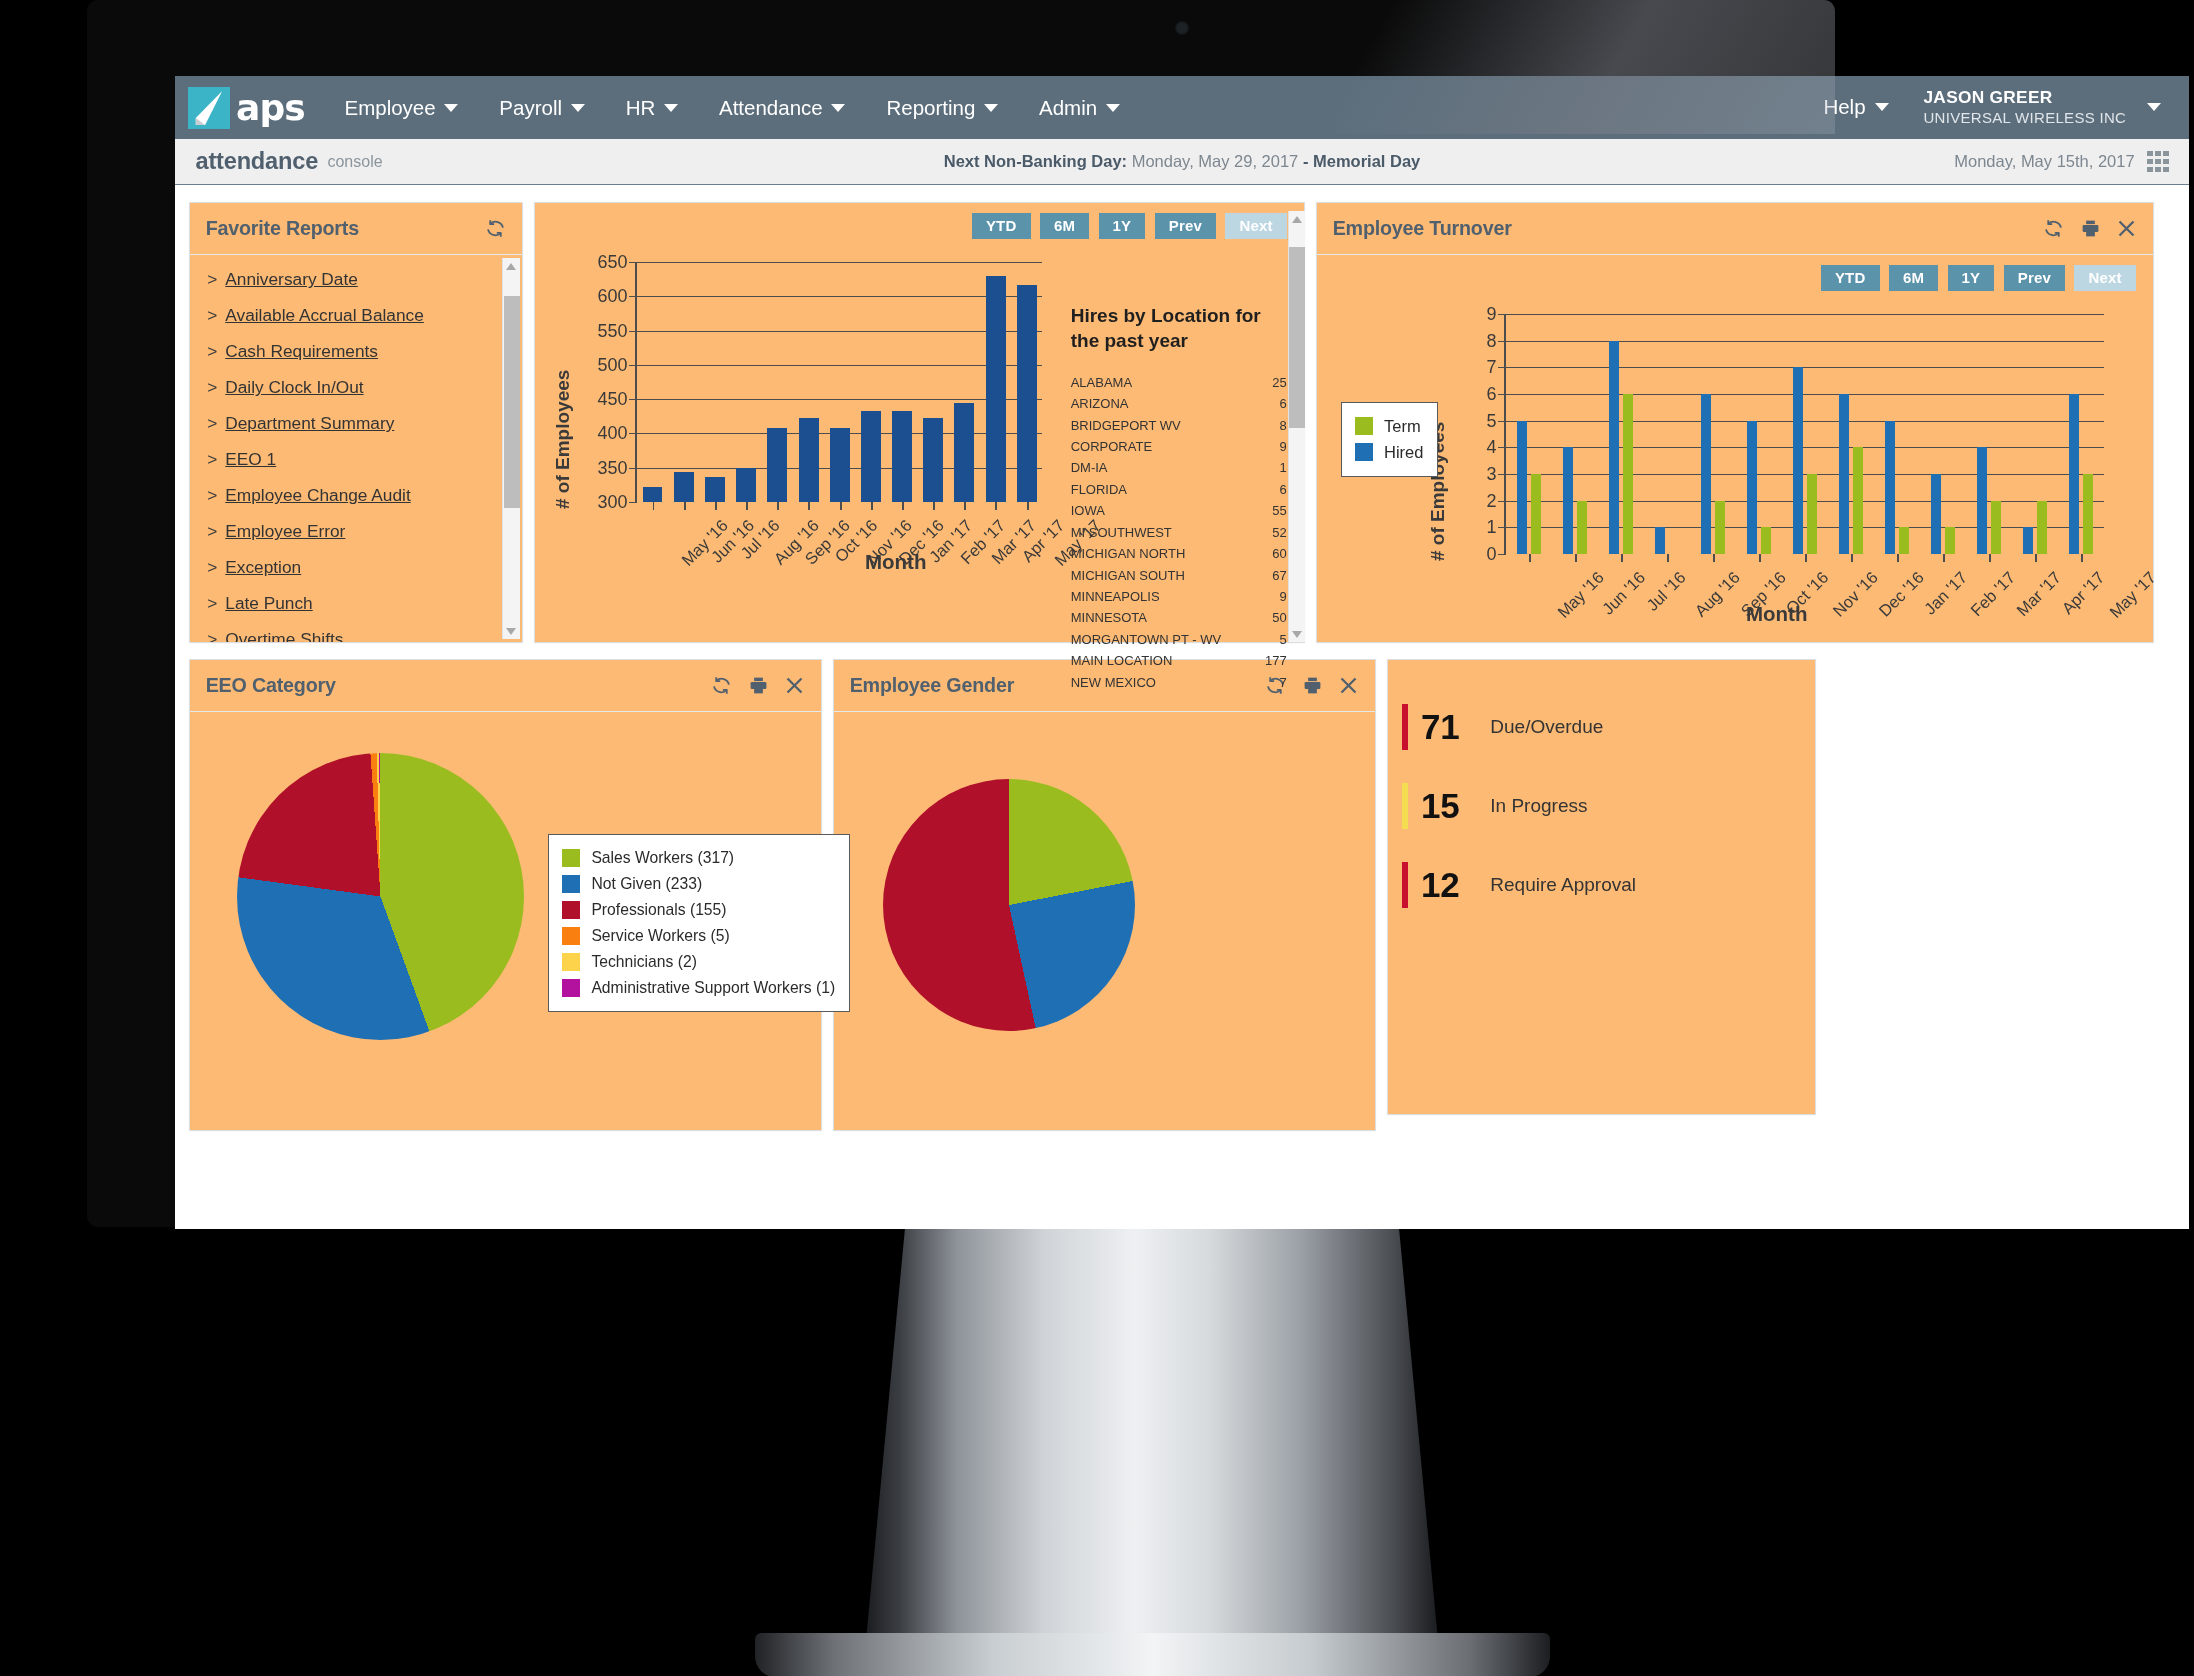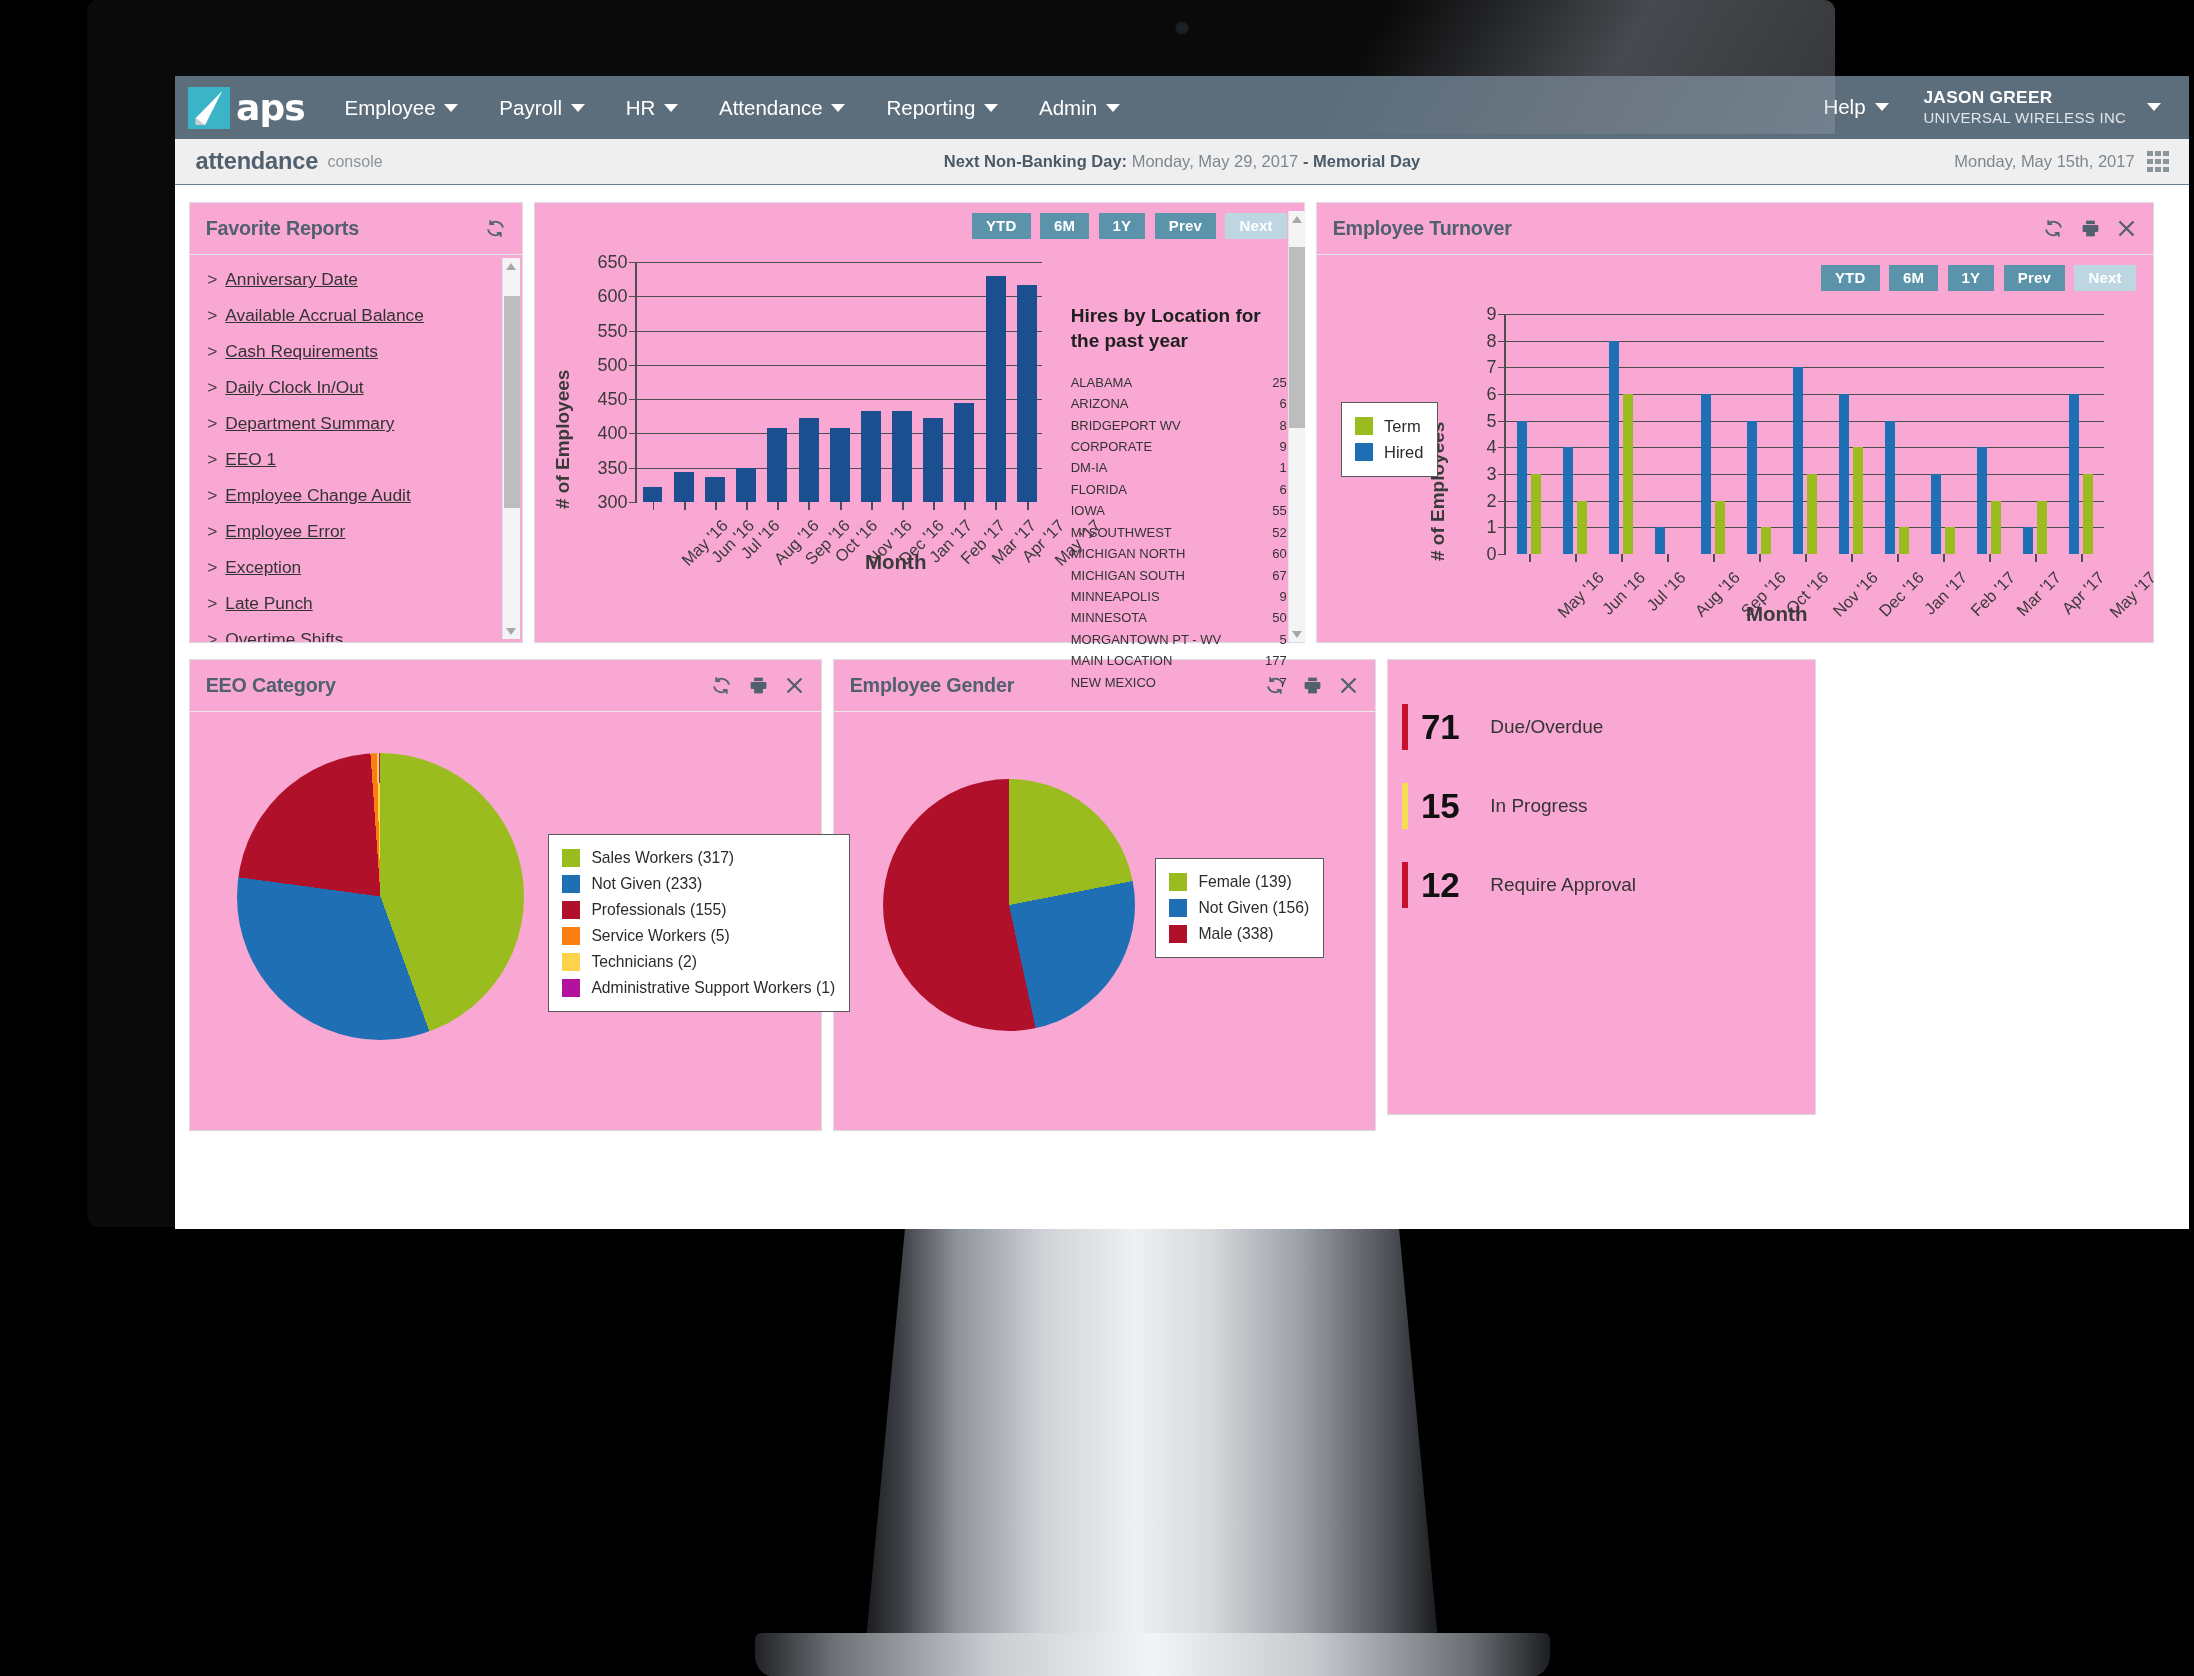--- a/index.html
+++ b/index.html
@@ -79,21 +79,21 @@
   .banking .date { color: #7d878f; }
   .sub-right { margin-left: auto; display: flex; align-items: center; gap: 12.6px; }
   .sub-date { font-size: 16.5px; color: #7d878f; }
   .grid-icon { display: grid; grid-template-columns: repeat(3, 5.5px); grid-gap: 2.4px; }
   .grid-icon i { width: 5.5px; height: 5.5px; background: #8a949b; display: block; }
 
   
   .dash { background: #ffffff; padding: 17.3px 0 0 0; position: relative; height: 1042px; }
   .row { display: flex; gap: 11px; padding: 0 14px; }
   .row2 { margin-top: 15.7px; }
-  .panel { background: #f9a8d4; border: 0.8px solid #dcdfe2; box-shadow: 0 0.8px 1.6px rgba(0,0,0,.06); display: flex; flex-direction: column; }
+  .panel { background: #fdba74; border: 0.8px solid #dcdfe2; box-shadow: 0 0.8px 1.6px rgba(0,0,0,.06); display: flex; flex-direction: column; }
   .p-head {
     height: 52px; display: flex; align-items: center; padding: 0 15.7px;
     border-bottom: 0.8px solid #e6e8ea; flex: none;
   }
   .p-title { font-size: 19.7px; font-weight: bold; color: #50606e; letter-spacing: -0.2px; }
   .p-acts { margin-left: auto; display: flex; align-items: center; gap: 15.7px; }
   .ic { width: 21px; height: 21px; cursor: pointer; color: #50606e; display: block; }
   .ic svg { display: block; }
 
   
@@ -699,34 +699,20 @@
                 </span>
                 <span class="ic">
                   <svg viewBox="0 0 24 24" width="21" height="21" stroke="#50606e" stroke-width="2.6" fill="none">
                     <path d="M4 4 L20 20 M20 4 L4 20"></path>
                   </svg>
                 </span>
               </div>
             </div>
             <div class="p-body">
               <div class="pie" id="pie-gender" style="left: 49px; top: 67px; width: 252px; height: 252px; background: conic-gradient(rgb(155, 188, 31) 0deg, rgb(155, 188, 31) 79.052deg, rgb(31, 111, 180) 79.052deg, rgb(31, 111, 180) 167.773deg, rgb(176, 16, 41) 167.773deg, rgb(176, 16, 41) 360deg);"></div>
-              <div class="legend" id="legend-gender" style="left:321px;top:146px;">
-                  <div class="lg-row">
-                    <span class="sw" style="background: rgb(155, 188, 31);"></span>
-                    <span class="lg-t">Female (139)</span>
-                  </div>
-                  <div class="lg-row">
-                    <span class="sw" style="background: rgb(31, 111, 180);"></span>
-                    <span class="lg-t">Not Given (156)</span>
-                  </div>
-                  <div class="lg-row">
-                    <span class="sw" style="background: rgb(176, 16, 41);"></span>
-                    <span class="lg-t">Male (338)</span>
-                  </div>
-                </div>
             </div>
           </div>
 
           <div class="panel panel-perf">
             <div class="p-body perf-body" id="perf-rows">
                 <div class="perf-row">
                   <span class="perf-bar" style="background: rgb(200, 16, 46);"></span>
                   <span class="perf-num">71</span>
                   <span class="perf-lab">Due/Overdue</span>
                 </div>

